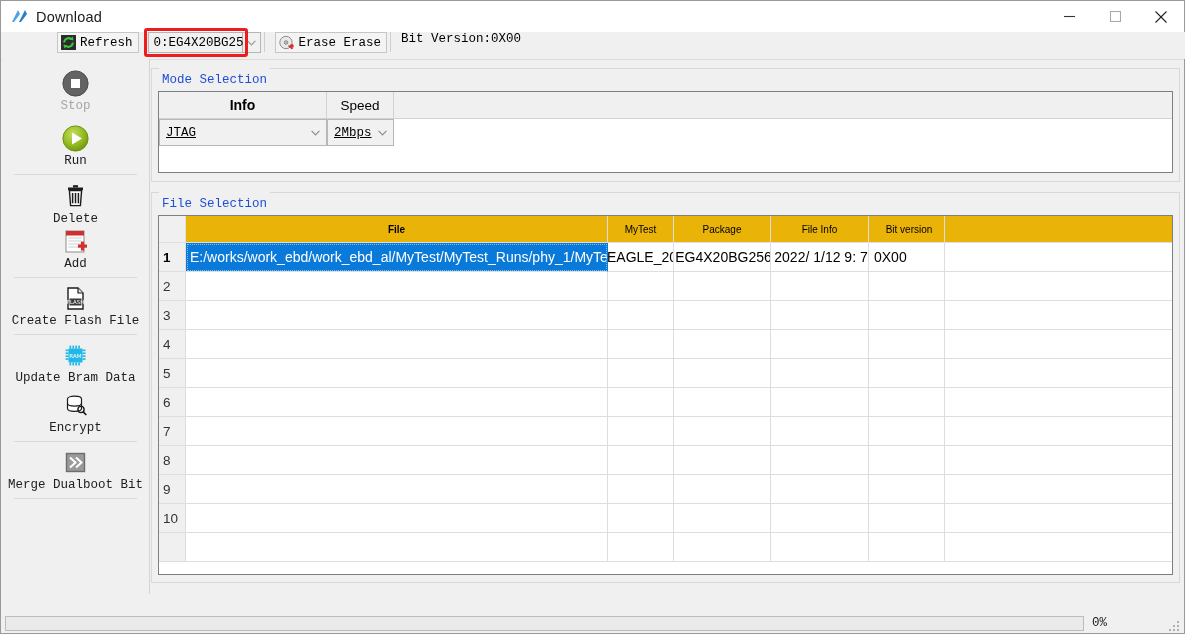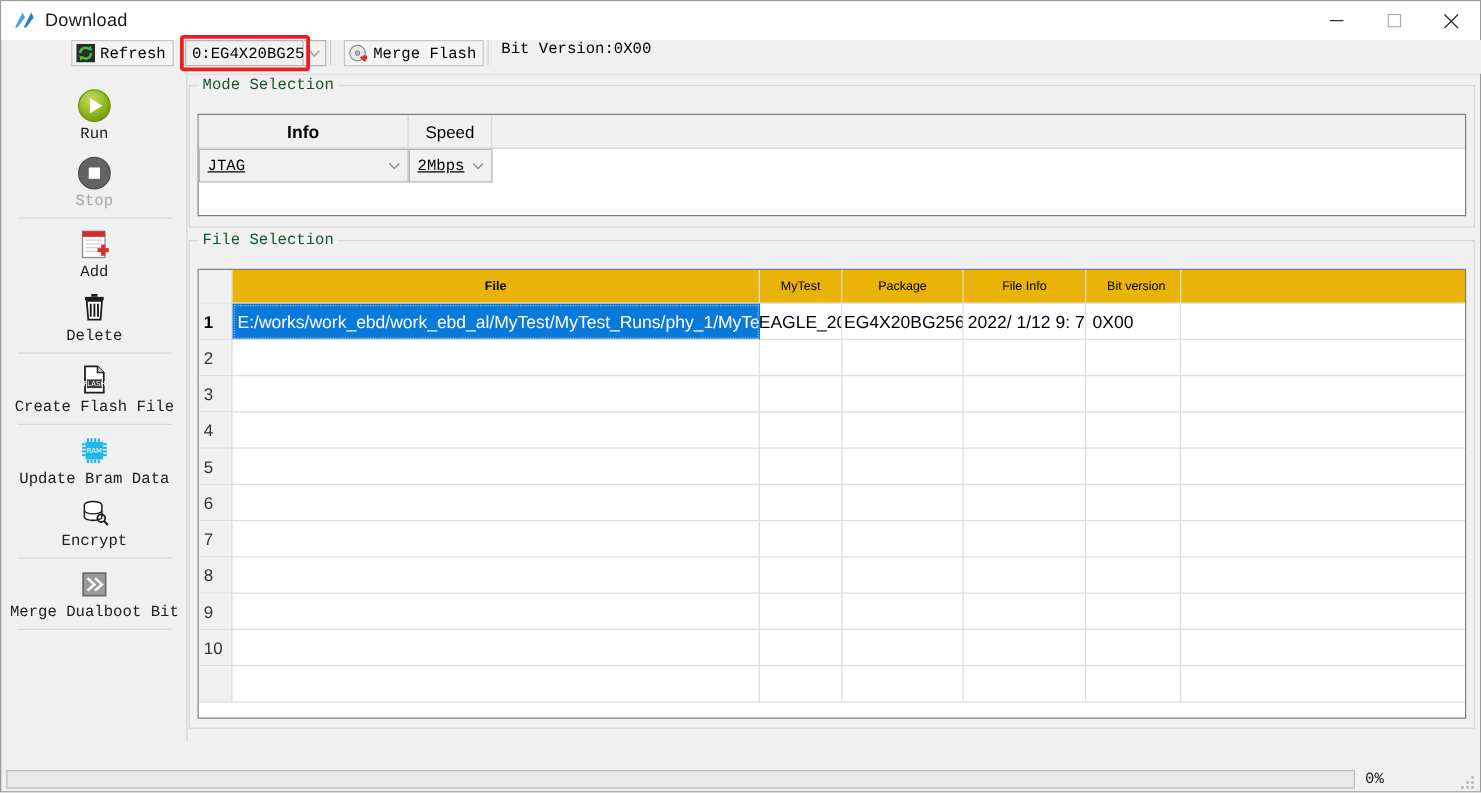--- a/index.html
+++ b/index.html
@@ -151,24 +151,24 @@
   .group {
     position: absolute;
     border: 1px solid #d8d8d8;
     box-sizing: border-box;
     background: transparent;
   }
   .group > .legend {
     position: absolute;
     top: -8px; left: 7px;
     background: #f0f0f0;
-    padding: 0 3px;
-    font-family: "Liberation Mono", monospace;
-    font-size: 12.5px;
-    color: #14532d;
+    padding: 12px 3px;
+    font-family: "Liberation Mono", monospace;
+    font-size: 12.5px;
+    color: #1d4ed8;
     white-space: nowrap;
   }
   #mode-group  { left: 150px; top: 67px;  width: 1029px; height: 114px; }
   #file-group  { left: 150px; top: 191px; width: 1029px; height: 391px; }
 
   
   .mode-table {
     position: absolute; left: 6px; top: 22px;
     width: 1015px; height: 82px;
     background: #ffffff;
@@ -361,89 +361,89 @@
 
     <div class="tb-btn">
       <span class="ico">
         <svg width="16" height="15" viewBox="0 0 16 15">
           <ellipse cx="7" cy="7.5" rx="6.2" ry="6.2" fill="#e8e8ea" stroke="#8e8e92" stroke-width="1"></ellipse>
           <circle cx="7" cy="7.5" r="1.8" fill="#b9b9bd" stroke="#7d7d81" stroke-width="0.8"></circle>
           <path d="M9.5 10.5 l4 3.5" stroke="#cf3030" stroke-width="1.6"></path>
           <circle cx="12.8" cy="11" r="2" fill="#d9352f"></circle>
         </svg>
       </span>
-      <span class="tb-btn-label">Merge Flash</span>
+      <span class="tb-btn-label">Erase Erase</span>
     </div>
 
     <div class="tb-sep"></div>
 
     <span class="bitver">Bit Version:0X00</span>
   </div>
 
   <div class="sep-line" style="top:58px;"></div>
 
   <div class="sidebar">
+
+    <div class="side-item" style="margin-top:9px;">
+      <span class="sico">
+        <svg width="27" height="27" viewBox="0 0 27 27">
+          <circle cx="13.5" cy="13.5" r="12.6" fill="#636363" stroke="#4c4c4c" stroke-width="1"></circle>
+          <rect x="9" y="9" width="9" height="9" fill="#ffffff"></rect>
+        </svg>
+      </span>
+      <span class="side-label disabled">Stop</span>
+    </div>
 
     <div class="side-item" style="margin-top:10px;">
       <span class="sico">
         <svg width="27" height="27" viewBox="0 0 27 27">
           <defs>
               <radialGradient id="rg" cx="40%" cy="32%" r="72%">
             <stop offset="0%" stop-color="#c4e05f"></stop>
                 <stop offset="65%" stop-color="#8fb71c"></stop>
                 <stop offset="100%" stop-color="#6f9312"></stop>
           </radialGradient>
             </defs>
           <circle cx="13.5" cy="13.5" r="12.6" fill="url(#rg)" stroke="#6f9312" stroke-width="1"></circle>
           <polygon points="10,7.6 20,13.5 10,19.4" fill="#ffffff"></polygon>
         </svg>
       </span>
       <span class="side-label">Run</span>
     </div>
 
-    <div class="side-item" style="margin-top:9px;">
-      <span class="sico">
-        <svg width="27" height="27" viewBox="0 0 27 27">
-          <circle cx="13.5" cy="13.5" r="12.6" fill="#636363" stroke="#4c4c4c" stroke-width="1"></circle>
-          <rect x="9" y="9" width="9" height="9" fill="#ffffff"></rect>
-        </svg>
-      </span>
-      <span class="side-label disabled">Stop</span>
-    </div>
-
     <div class="side-div"></div>
+
+    <div class="side-item" style="margin-top:6px;">
+      <span class="sico">
+        <svg width="27" height="27" viewBox="0 0 27 27">
+          <rect x="6" y="4.5" width="15" height="2.6" fill="#1c1c1c"></rect>
+          <rect x="11" y="2.2" width="5" height="2.2" fill="#1c1c1c"></rect>
+          <path d="M7.4 7.6 h12.2 l-1.2 15 h-9.8 z" fill="#fafafa" stroke="#1c1c1c" stroke-width="1.4"></path>
+          <line x1="10.6" y1="10" x2="10.6" y2="20.3" stroke="#1c1c1c" stroke-width="1.5"></line>
+          <line x1="13.5" y1="10" x2="13.5" y2="20.3" stroke="#1c1c1c" stroke-width="1.5"></line>
+          <line x1="16.4" y1="10" x2="16.4" y2="20.3" stroke="#1c1c1c" stroke-width="1.5"></line>
+        </svg>
+      </span>
+      <span class="side-label">Delete</span>
+    </div>
 
     <div class="side-item">
       <span class="sico">
         <svg width="27" height="27" viewBox="0 0 27 27">
           <rect x="4" y="3" width="18" height="21" fill="#fdfdfd" stroke="#8b8b8b" stroke-width="1"></rect>
           <rect x="4" y="3" width="18" height="4.5" fill="#cf2f2f"></rect>
           <line x1="6.5" y1="10" x2="19.5" y2="10" stroke="#cfcfcf" stroke-width="1"></line>
           <line x1="6.5" y1="13" x2="19.5" y2="13" stroke="#cfcfcf" stroke-width="1"></line>
           <line x1="6.5" y1="16" x2="19.5" y2="16" stroke="#cfcfcf" stroke-width="1"></line>
           <line x1="6.5" y1="19" x2="19.5" y2="19" stroke="#cfcfcf" stroke-width="1"></line>
           <rect x="16" y="16.5" width="9" height="3.2" fill="#d32f2f"></rect>
           <rect x="18.9" y="13.6" width="3.2" height="9" fill="#d32f2f"></rect>
         </svg>
       </span>
       <span class="side-label">Add</span>
-    </div>
-
-    <div class="side-item" style="margin-top:6px;">
-      <span class="sico">
-        <svg width="27" height="27" viewBox="0 0 27 27">
-          <rect x="6" y="4.5" width="15" height="2.6" fill="#1c1c1c"></rect>
-          <rect x="11" y="2.2" width="5" height="2.2" fill="#1c1c1c"></rect>
-          <path d="M7.4 7.6 h12.2 l-1.2 15 h-9.8 z" fill="#fafafa" stroke="#1c1c1c" stroke-width="1.4"></path>
-          <line x1="10.6" y1="10" x2="10.6" y2="20.3" stroke="#1c1c1c" stroke-width="1.5"></line>
-          <line x1="13.5" y1="10" x2="13.5" y2="20.3" stroke="#1c1c1c" stroke-width="1.5"></line>
-          <line x1="16.4" y1="10" x2="16.4" y2="20.3" stroke="#1c1c1c" stroke-width="1.5"></line>
-        </svg>
-      </span>
-      <span class="side-label">Delete</span>
     </div>
 
     <div class="side-div"></div>
 
     <div class="side-item">
       <span class="sico">
         <svg width="27" height="27" viewBox="0 0 27 27">
           <path d="M6 3 h10 l5 5 v16 h-15 z" fill="#ffffff" stroke="#1c1c1c" stroke-width="1.4"></path>
           <path d="M16 3 v5 h5" fill="#e2e2e2" stroke="#1c1c1c" stroke-width="1.2"></path>
           <rect x="7.5" y="13.5" width="12" height="7" fill="#3a3a3a"></rect>

